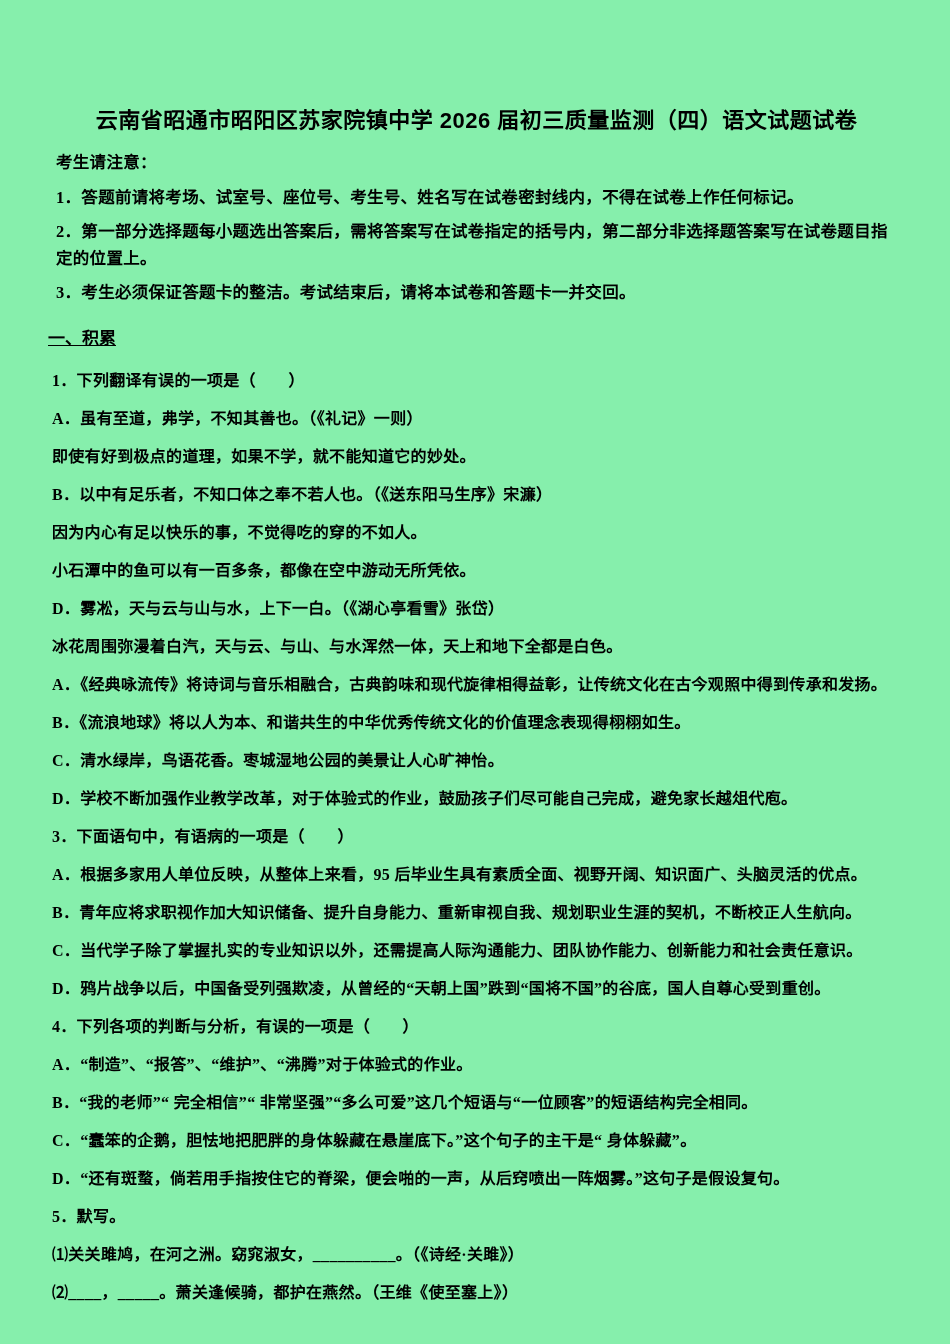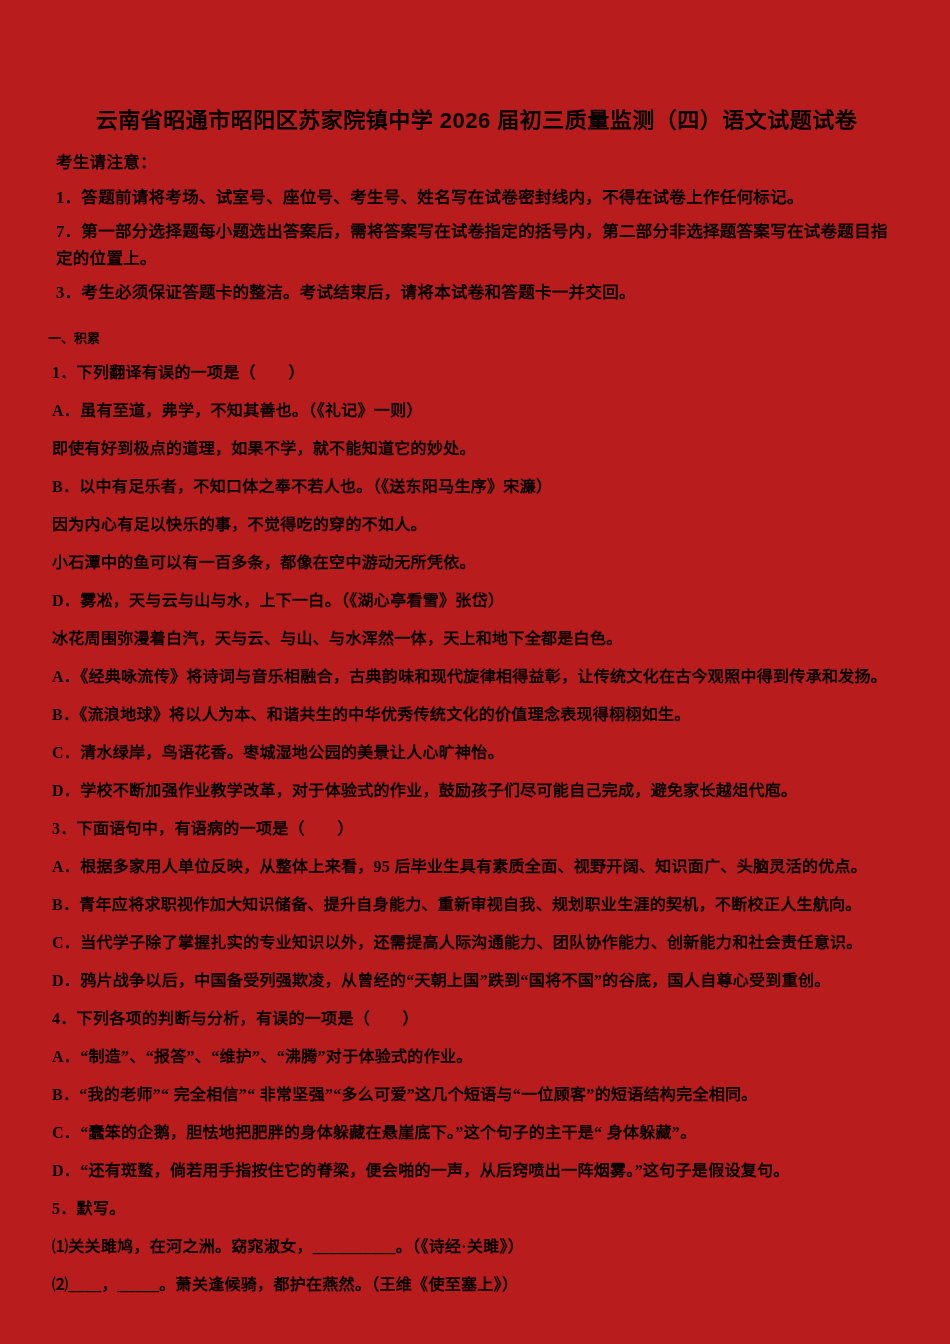--- a/index.html
+++ b/index.html
@@ -1,21 +1,21 @@
 <!DOCTYPE html>
 <html lang="zh-CN"><head>
 <meta charset="utf-8">
 <style>
   html, body { margin: 0; padding: 0; background: #ffffff; }
   .page {
     position: relative;
     width: 950px;
     height: 1344px;
     margin: 0 auto;
-    background: #b91c1c;
+    background: #86efac;
     color: #000000;
     box-sizing: border-box;
     padding: 106px 45px 0 48px;
     font-family: "Liberation Serif", serif;
     font-weight: bold;
     overflow: hidden;
   }
   .title {
     font-family: "Liberation Sans", sans-serif;
     font-size: 22px;
@@ -25,43 +25,44 @@
     margin: 0 0 14px 0;
     letter-spacing: 0.5px;
   }
   .notice p {
     margin: 8px;
     font-size: 16.5px;
     line-height: 26.5px;
     letter-spacing: 0.3px;
   }
   .section-heading {
-    margin: 18px 0 4px 0;
-    font-size: 13px;
+    margin: 18px 0 12px 0;
+    font-size: 17px;
     line-height: 27px;
+    text-decoration: underline;
   }
   .qline {
     margin: 4px;
     font-size: 16px;
     line-height: 34px;
     letter-spacing: 0.3px;
     white-space: normal;
   }
 </style>
 </head>
 <body>
 
 <div class="page">
 
   <h1 class="title">云南省昭通市昭阳区苏家院镇中学 2026 届初三质量监测（四）语文试题试卷</h1>
 
   <div class="notice">
     <p>考生请注意：</p>
     <p>1．答题前请将考场、试室号、座位号、考生号、姓名写在试卷密封线内，不得在试卷上作任何标记。</p>
-    <p>7．第一部分选择题每小题选出答案后，需将答案写在试卷指定的括号内，第二部分非选择题答案写在试卷题目指定的位置上。</p>
+    <p>2．第一部分选择题每小题选出答案后，需将答案写在试卷指定的括号内，第二部分非选择题答案写在试卷题目指定的位置上。</p>
     <p>3．考生必须保证答题卡的整洁。考试结束后，请将本试卷和答题卡一并交回。</p>
   </div>
 
   <p class="section-heading">一、积累</p>
 
   <div class="questions">
 
     <p class="qline">1．下列翻译有误的一项是（　　）</p>
     <p class="qline">A．虽有至道，弗学，不知其善也。（《礼记》一则）</p>
     <p class="qline">即使有好到极点的道理，如果不学，就不能知道它的妙处。</p>

